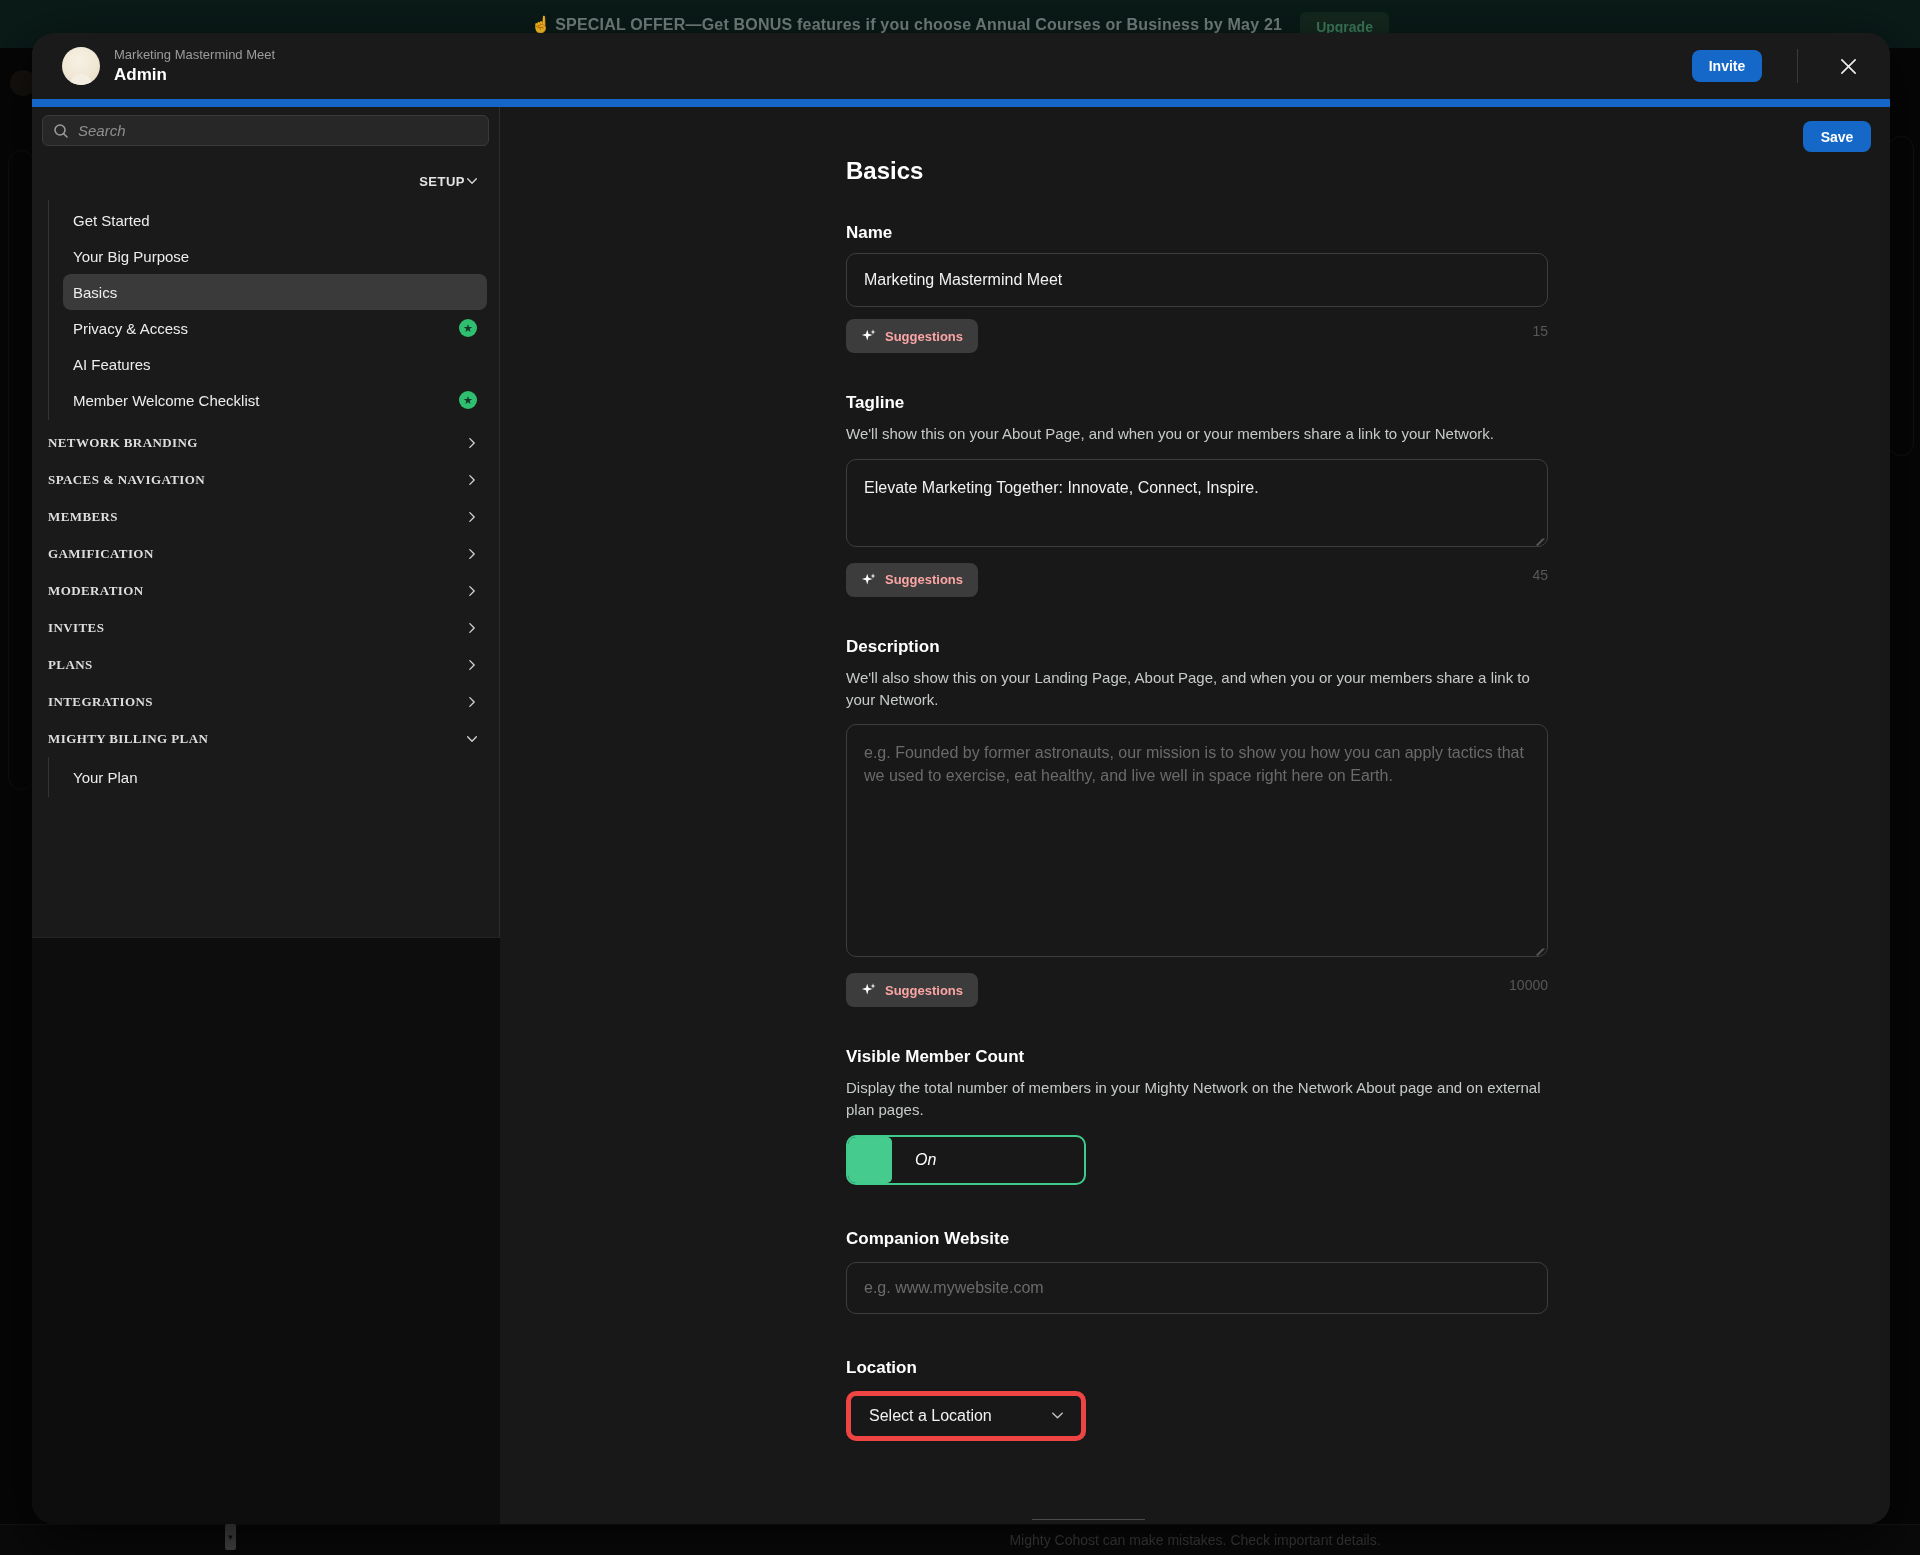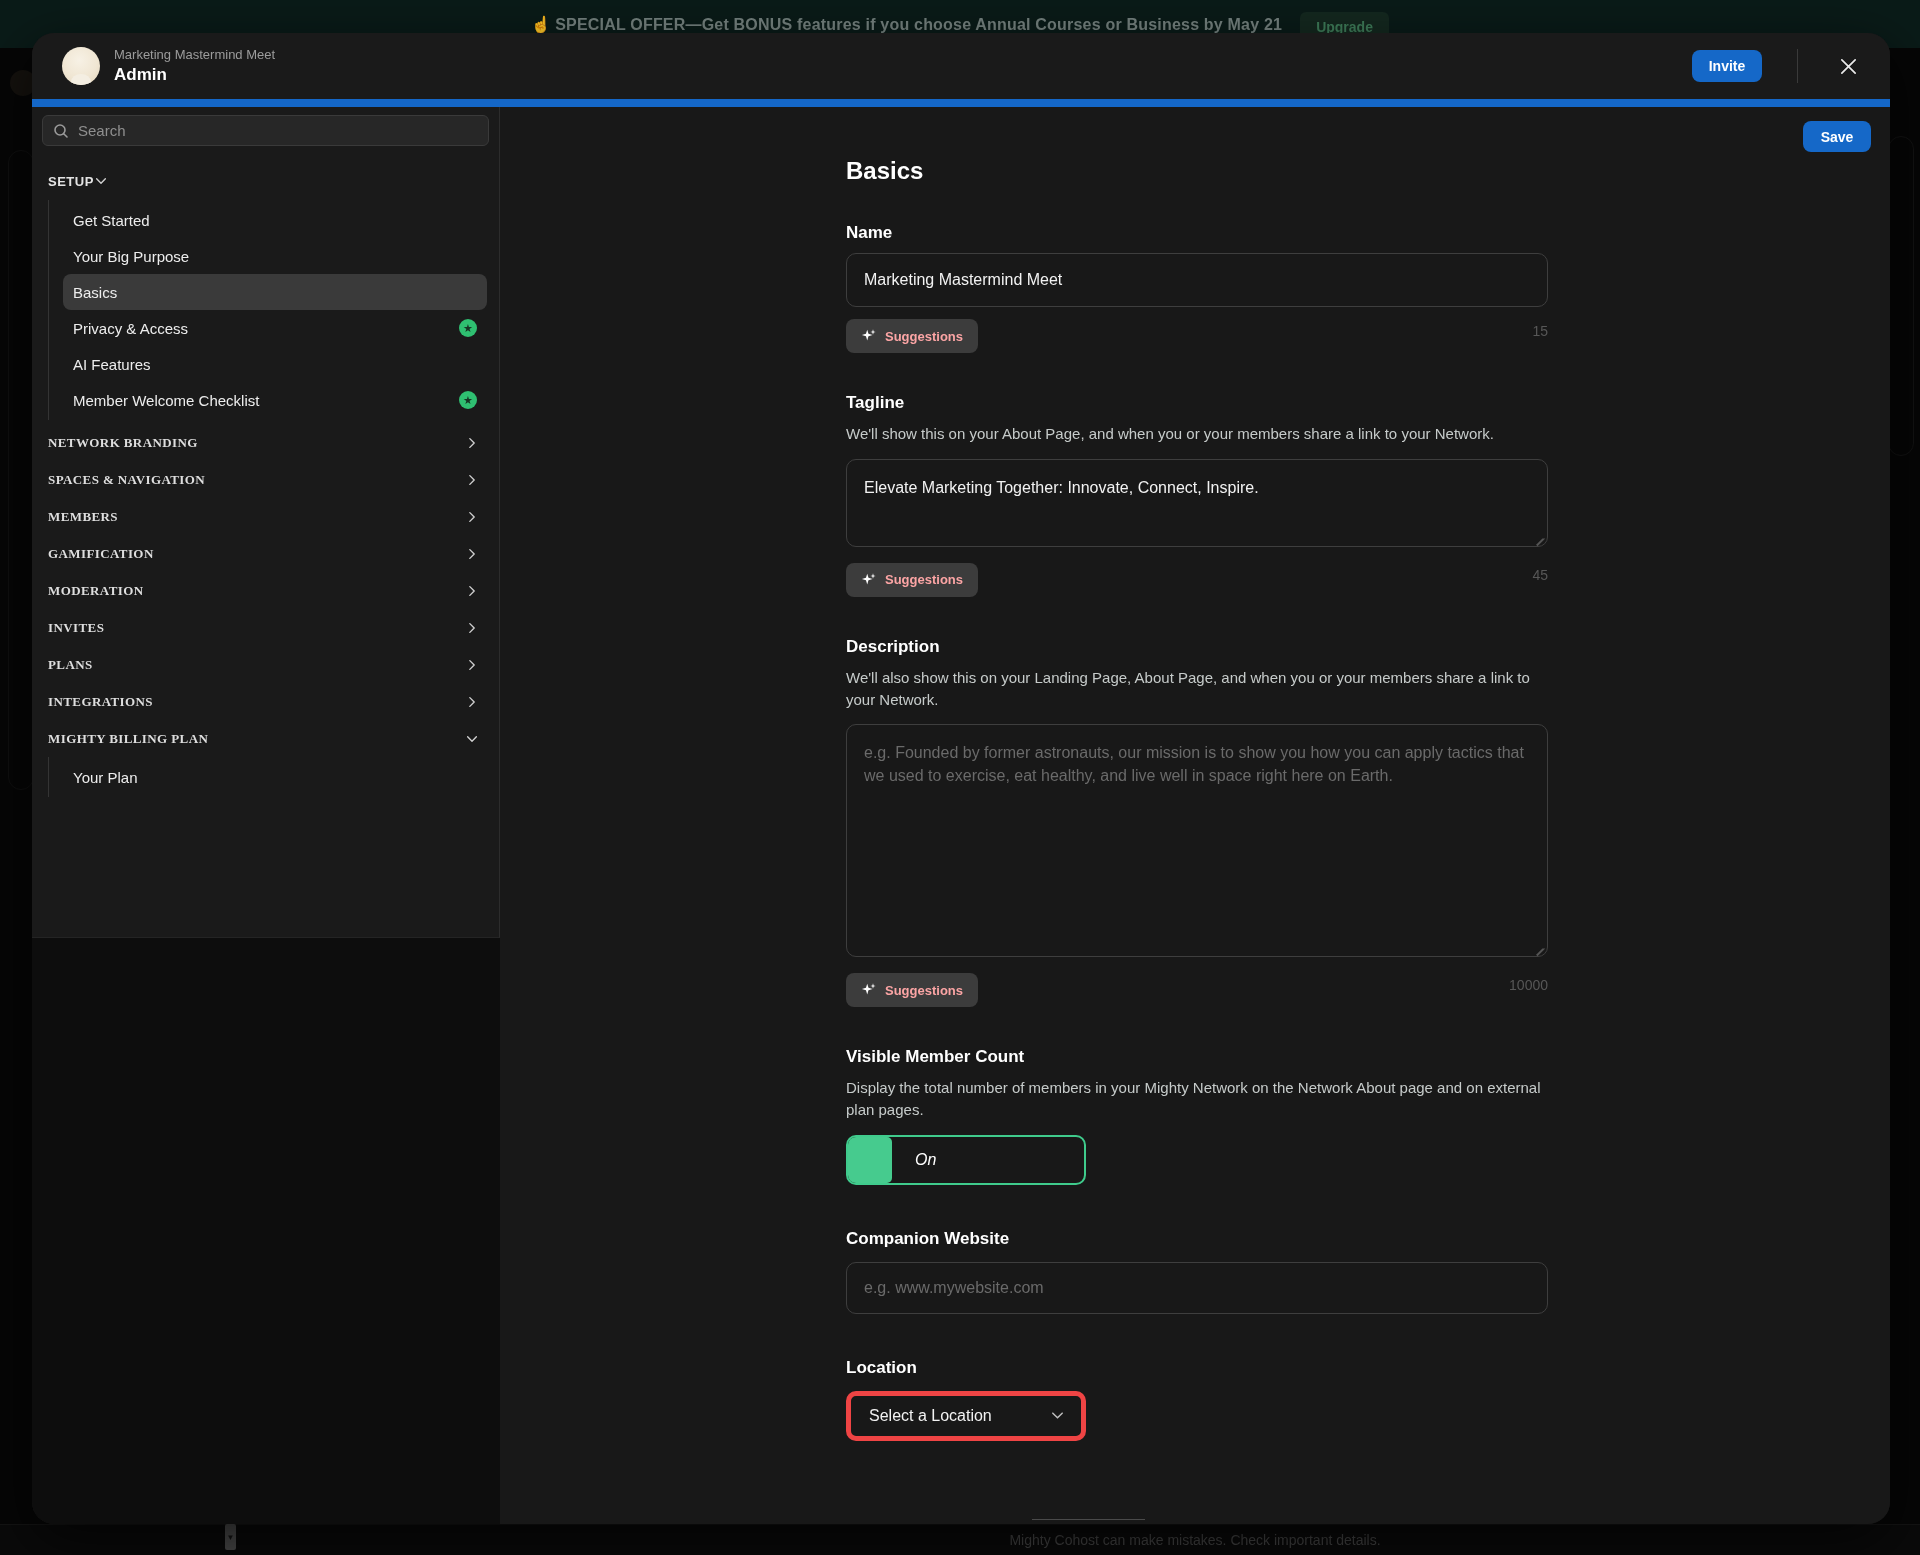--- a/index.html
+++ b/index.html
@@ -66,25 +66,25 @@
     border-right:1px solid #2c2c2c; border-bottom:1px solid #242424;
     overflow:hidden; padding-bottom:8px;
   }
   .search-box {
     margin:8px 10px 0; height:31px; background:#272727; border:1px solid #3a3a3a;
     border-radius:6px; display:flex; align-items:center; gap:9px; padding:0 10px;
   }
   .search-box svg { flex:none; color:#9a9a9a; }
   .search-box input {
     background:transparent; border:none; outline:none; color:#86efac;
-    font-size:15px; width:100%; font-family:"Liberation Sans", sans-serif;
+    font-size:15px; width:100%; font-family:"Liberation Sans", sans-serif;font-style:italic;
   }
   .search-box input::placeholder { color:#8f8f8f; }
   .side-head {
-    height:38px; margin-top:16px; display:flex; align-items:center; justify-content:flex-start;
+    height:38px; margin-top:16px; display:flex; align-items:center; justify-content:flex-end;
     padding:0 20px 0 16px; color:#e3e3e3; font-size:13px; font-weight:700; letter-spacing:.5px;
     cursor:pointer;
   }
   .sub-list { border-left:1px solid #343434; margin:0 0 4px 16px; padding:2px 0; }
   .sub-item {
     height:36px; display:flex; align-items:center; justify-content:space-between;
     margin:0 12px 0 14px; padding:0 10px; border-radius:8px; color:#ededed; font-size:15px; cursor:pointer;
   }
   .sub-item.selected { background:#3a3a3a; }
   .badge {

